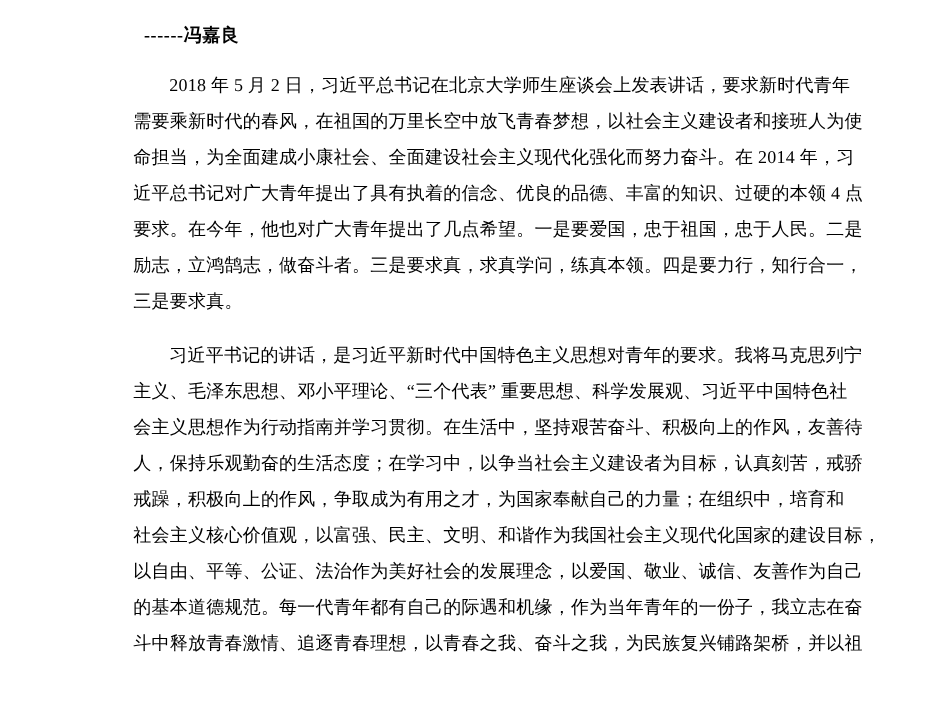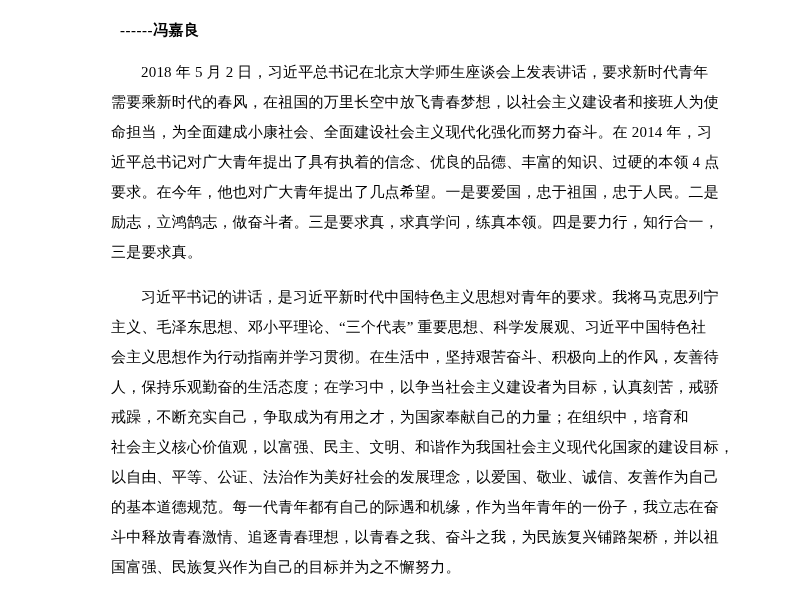--- a/index.html
+++ b/index.html
@@ -64,21 +64,20 @@
         <div class="line"><span>近平总书记对广大青年提出了具有执着的信念、优良的品德、丰富的知识、过硬的本领 4 点</span></div>
         <div class="line"><span>要求。在今年，他也对广大青年提出了几点希望。一是要爱国，忠于祖国，忠于人民。二是</span></div>
         <div class="line"><span>励志，立鸿鹄志，做奋斗者。三是要求真，求真学问，练真本领。四是要力行，知行合一，</span></div>
         <div class="line"><span>三是要求真。</span></div>
       </div>
       <div class="para">
         <div class="line indent"><span>习近平书记的讲话，是习近平新时代中国特色主义思想对青年的要求。我将马克思列宁</span></div>
         <div class="line"><span>主义、毛泽东思想、邓小平理论、“三个代表” 重要思想、科学发展观、习近平中国特色社</span></div>
         <div class="line"><span>会主义思想作为行动指南并学习贯彻。在生活中，坚持艰苦奋斗、积极向上的作风，友善待</span></div>
         <div class="line"><span>人，保持乐观勤奋的生活态度；在学习中，以争当社会主义建设者为目标，认真刻苦，戒骄</span></div>
-        <div class="line"><span>戒躁，不断充实自己，争取成为有用之才，为国家奉献自己的力量；在组织中，培育和</span></div>
+        <div class="line"><span>戒躁，积极向上的作风，争取成为有用之才，为国家奉献自己的力量；在组织中，培育和</span></div>
         <div class="line"><span>社会主义核心价值观，以富强、民主、文明、和谐作为我国社会主义现代化国家的建设目标，</span></div>
         <div class="line"><span>以自由、平等、公证、法治作为美好社会的发展理念，以爱国、敬业、诚信、友善作为自己</span></div>
         <div class="line"><span>的基本道德规范。每一代青年都有自己的际遇和机缘，作为当年青年的一份子，我立志在奋</span></div>
         <div class="line"><span>斗中释放青春激情、追逐青春理想，以青春之我、奋斗之我，为民族复兴铺路架桥，并以祖</span></div>
-        <div class="line"><span>国富强、民族复兴作为自己的目标并为之不懈努力。</span></div>
       </div>
     </div>
 </div>
 
 </body></html>

